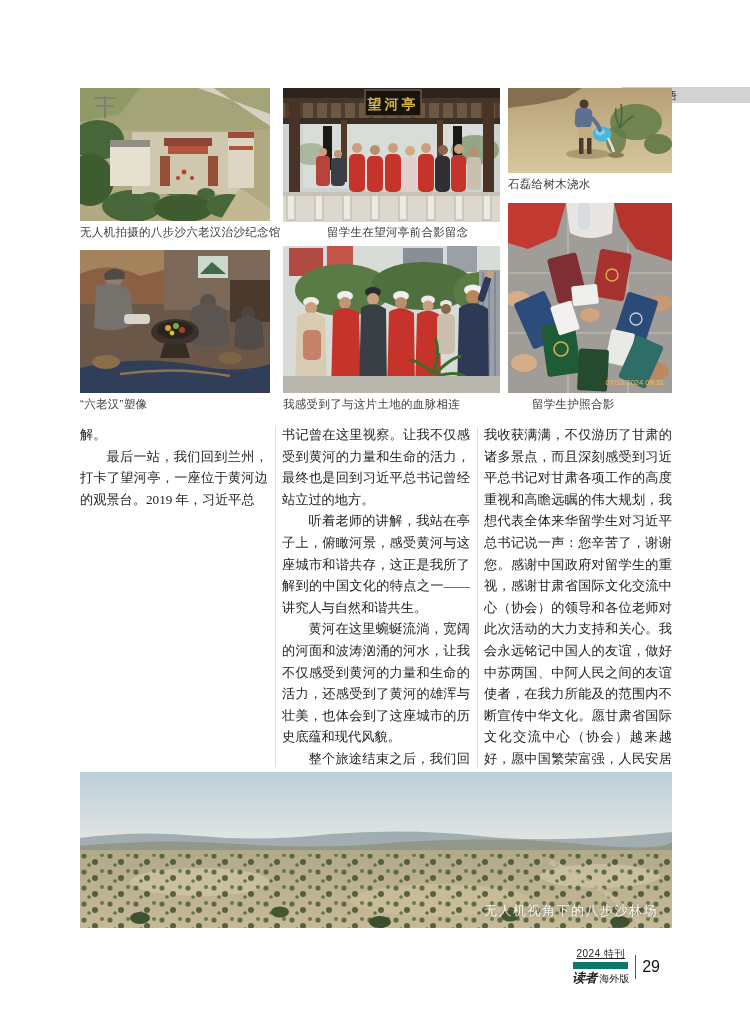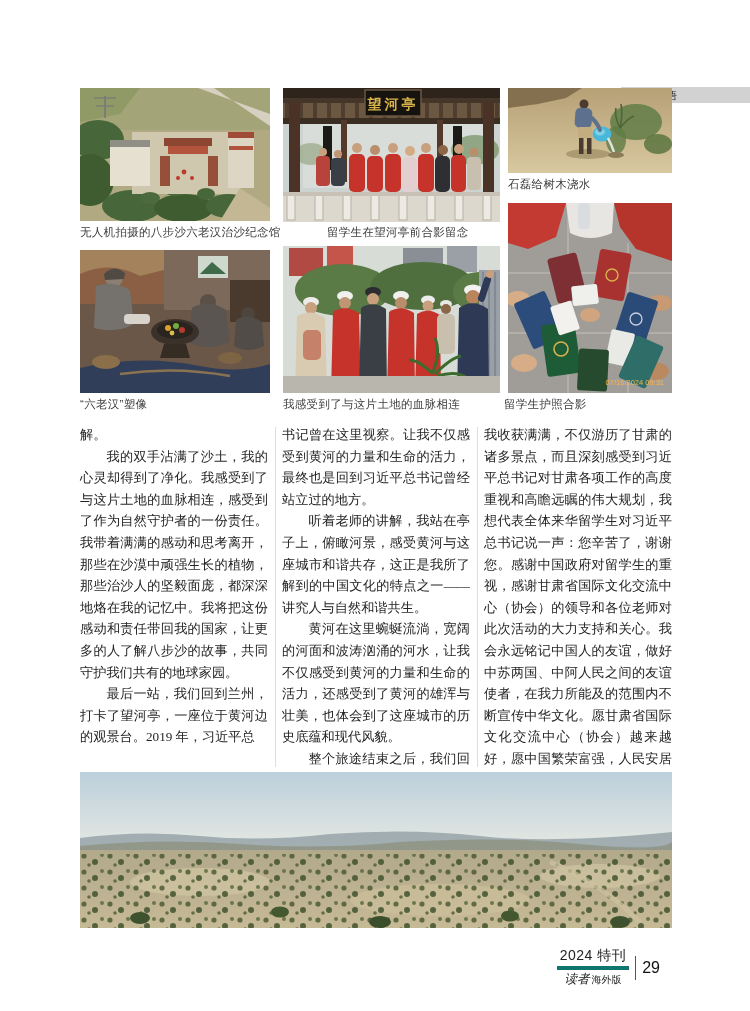--- a/index.html
+++ b/index.html
@@ -31,24 +31,24 @@
 
   
   .bottom-photo{position:absolute;left:80px;top:772px;width:592px;height:156px;overflow:hidden;background:#cbd3d6;}
   .bottom-photo svg{display:block;width:100%;height:100%;}
   .bp-caption{position:absolute;right:14px;bottom:8px;font-family:"Liberation Sans",sans-serif;
        font-size:13px;letter-spacing:1.5px;color:rgba(255,255,255,.92);text-shadow:0 0 3px rgba(60,60,50,.5);}
 
   
   .footer{position:absolute;top:947px;right:90px;display:flex;align-items:center;}
   .fi{display:flex;flex-direction:column;align-items:center;}
-  .fi-top{font-family:"Liberation Sans",sans-serif;font-size:14px;color:#222;
-          border-bottom:4px solid #0f766e;padding:0 3px 1px 3px;letter-spacing:.5px;}
+  .fi-top{font-family:"Liberation Sans",sans-serif;font-size:10px;color:#222;
+          border-bottom:7px solid #0f766e;padding:0 3px 1px 3px;letter-spacing:.5px;text-decoration:underline;}
   .fi-bottom{font-size:10px;color:#222;padding-top:1px;white-space:nowrap;}
-  .fi-brand{font-style:italic;font-weight:normal;font-size:12.5px;margin-right:2px;}
+  .fi-brand{font-style:italic;font-weight:bold;font-size:12.5px;margin-right:2px;}
   .f-div{width:1px;height:24px;background:#555;margin:0 6px;}
   .f-page{font-family:"Liberation Sans",sans-serif;font-size:16px;color:#111;}
 </style>
 </head>
 <body>
 
 <div class="page">
 
   <div class="section-tag">
     <span>交流感悟</span>
@@ -281,27 +281,26 @@
         <rect x="36" y="120" width="34" height="52" rx="3" fill="#1e5c38" transform="rotate(-8 53 146)"></rect>
         <rect x="118" y="136" width="30" height="46" rx="3" fill="#2f6e68" transform="rotate(24 133 159)"></rect>
         <rect x="70" y="146" width="30" height="42" rx="3" fill="#254a2e" transform="rotate(3 85 167)"></rect>
         <rect x="46" y="100" width="22" height="30" rx="2" fill="#f2f1ee" transform="rotate(-18 57 115)"></rect>
         <circle cx="53" cy="146" r="7" fill="none" stroke="#d9b24a" stroke-width="1.6"></circle>
         <circle cx="104" cy="72" r="6" fill="none" stroke="#d9b24a" stroke-width="1.4"></circle>
         <circle cx="128" cy="116" r="6" fill="none" stroke="#c9cfdd" stroke-width="1.3"></circle>
         <text x="156" y="182" text-anchor="end" font-size="7.5" fill="#ffb54a" font-family="Liberation Sans, sans-serif">07/16/2024 09:31</text>
       </svg>
     </div>
-    <div class="cap" style="left:424px;top:309px;">留学生护照合影</div>
+    <div class="cap" style="left:452px;top:309px;">留学生护照合影</div>
   </div>
 
   <div class="text-area">
     <div class="tcol">
       <p class="cont">解。</p>
-      <p>我的双手沾满了沙土，我的心灵却得到了净化。我感受到了与这片土地的血脉相连，感受到了作为自然守护者的一份责任。我带着满满的感动和思考离开，那些在沙漠中顽强生长的植物，那些治沙人的坚毅面庞，都深深地烙在我的记忆中。我将把这份感动和责任带回我的国家，让更多的人了解八步沙的故事，共同守护我们共有的地球家园。</p>
       <p>最后一站，我们回到兰州，打卡了望河亭，一座位于黄河边的观景台。2019 年，习近平总</p>
     </div>
     <div class="colrule"></div>
     <div class="tcol">
       <p class="cont">书记曾在这里视察。让我不仅感受到黄河的力量和生命的活力，最终也是回到习近平总书记曾经站立过的地方。</p>
       <p>听着老师的讲解，我站在亭子上，俯瞰河景，感受黄河与这座城市和谐共存，这正是我所了解到的中国文化的特点之一——讲究人与自然和谐共生。</p>
       <p>黄河在这里蜿蜒流淌，宽阔的河面和波涛汹涌的河水，让我不仅感受到黄河的力量和生命的活力，还感受到了黄河的雄浑与壮美，也体会到了这座城市的历史底蕴和现代风貌。</p>
       <p>整个旅途结束之后，我们回到了学校。回想这几天的旅程，</p>
     </div>
     <div class="colrule"></div>
@@ -347,20 +346,21 @@
       <ellipse cx="360" cy="128" rx="90" ry="16" fill="#cfc19c" opacity=".6"></ellipse>
       <ellipse cx="520" cy="104" rx="60" ry="12" fill="#d6caa6" opacity=".6"></ellipse>
       <rect y="82" width="592" height="74" fill="url(#scrub)" opacity=".8"></rect>
       <ellipse cx="60" cy="146" rx="10" ry="6" fill="#3f5230"></ellipse>
       <ellipse cx="200" cy="140" rx="9" ry="5.5" fill="#44582f"></ellipse>
       <ellipse cx="300" cy="150" rx="11" ry="6" fill="#3a4e2b"></ellipse>
       <ellipse cx="430" cy="144" rx="9" ry="5.5" fill="#44582f"></ellipse>
       <ellipse cx="540" cy="150" rx="10" ry="6" fill="#3f5230"></ellipse>
       <path d="M470 90 Q520 110 560 150" stroke="#cdc2a0" stroke-width="5" fill="none" opacity=".7"></path>
     </svg>
+    <div class="bp-caption">无人机视角下的八步沙林场</div>
   </div>
 
   <div class="footer">
     <div class="fi">
       <div class="fi-top">2024 特刊</div>
       <div class="fi-bottom">
         <span class="fi-brand">读者</span><span>海外版</span>
       </div>
     </div>
     <div class="f-div"></div>

